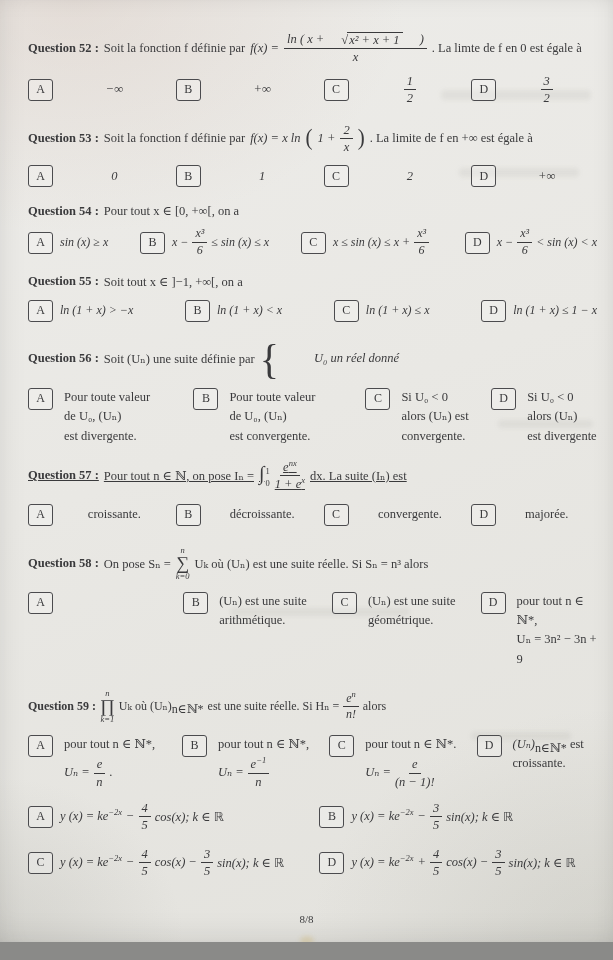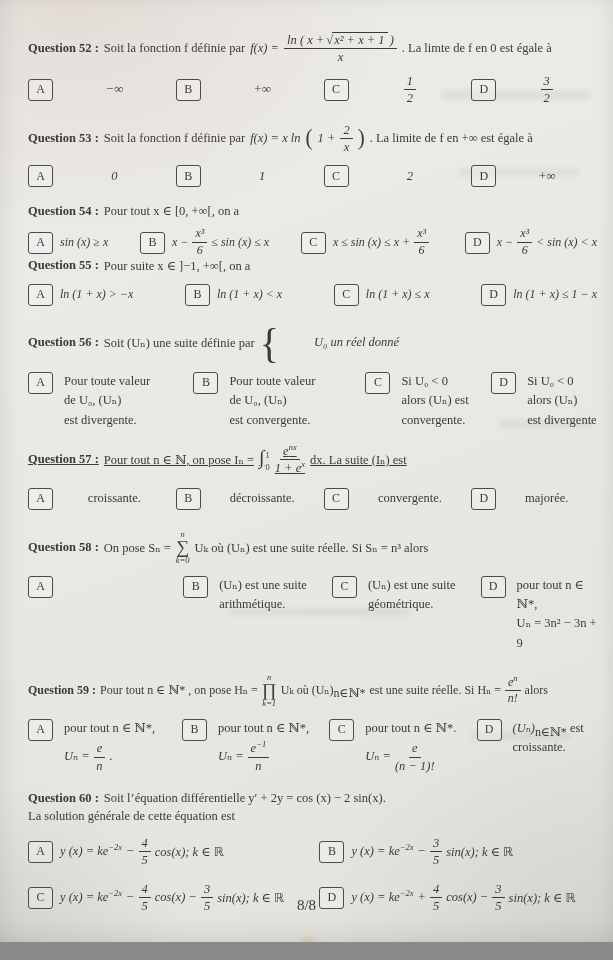--- a/index.html
+++ b/index.html
@@ -23,21 +23,21 @@
   .content { position:absolute; inset:0; padding:26px 16px 0 28px; }
 
   .qhead { display:flex; align-items:center; gap:5px; white-space:nowrap; }
   .qlabel { font-weight:700; }
   .mi { font-style:italic; }
   .join { display:inline; white-space:nowrap; }
   sup { font-size:8.5px; line-height:0; }
   sub { font-size:12px; line-height:0; }
 
   .frac { display:inline-flex; flex-direction:column; align-items:center; text-align:center; line-height:1.15; vertical-align:middle; }
-  .frac .fr-num { border-bottom:1px solid #3a3a3c; padding:0 3px 1px 3px; display:inline-flex; align-items:center; gap:2px; justify-content:center; }
+  .frac .fr-num { border-bottom:1px solid #3a3a3c; padding:0 3px 1px 3px; display:inline-flex; align-items:flex-start; gap:17px; justify-content:center; }
   .frac .fr-den { padding-top:1px; }
 
   .sqrt { display:inline-flex; align-items:baseline; }
   .sqrt .radical { margin-right:-1px; }
   .sqrt .radicand { border-top:1px solid #3a3a3c; padding:0 3px 0 2px; }
 
   .bigparen { font-size:21px; font-weight:300; line-height:1; transform:scaleY(1.05); }
 
   .bigop { display:inline-flex; flex-direction:column; align-items:center; line-height:1; vertical-align:middle; }
   .bigop .lim { font-size:8.5px; line-height:1.1; }
@@ -64,21 +64,21 @@
 
   .opts-blocks { display:grid; align-items:start; }
   .g56 { grid-template-columns:1.25fr 1.3fr 0.95fr 0.8fr; }
   .g58 { grid-template-columns:1.2fr 1.15fr 1.15fr 0.9fr; }
   .g59 { grid-template-columns:1.15fr 1.1fr 1.1fr 0.9fr; }
   .opt-block { display:flex; align-items:flex-start; gap:11px; }
   .opt-block .lines { line-height:1.55; }
   .lines .l2seq { display:flex; align-items:center; gap:4px; margin-top:3px; }
 
   .g60 { display:grid; grid-template-columns:1.05fr 1fr; align-items:center; }
-  .footer { position:absolute; bottom:28px; left:0; width:100%; text-align:center; font-size:15px; }
+  .footer { position:absolute; bottom:17px; left:0; width:100%; text-align:center; font-size:11px; }
 </style>
 </head>
 <body>
 
 <div class="page">
   <div class="bleed" style="top:90px;right:22px;width:150px;height:10px;"></div>
   <div class="bleed" style="top:168px;right:34px;width:120px;height:9px;"></div>
   <div class="bleed" style="top:420px;right:20px;width:95px;height:8px;"></div>
   <div class="bleed" style="top:608px;left:230px;width:180px;height:8px;"></div>
   <div class="bleed" style="top:732px;right:42px;width:100px;height:8px;"></div>
@@ -201,23 +201,23 @@
           <span class="mi">x −</span>
           <span class="frac mi">
               <span class="fr-num">x³</span>
               <span class="fr-den">6</span>
             </span>
           <span class="mi">&lt; sin (x) &lt; x</span>
         </span>
       </div>
     </div>
 
-    <div class="qhead" style="">
+    <div class="qhead" style="margin-top:16px;">
       <span class="qlabel">Question 55 :</span>
-      <span>Pour suite x ∈ ]−1, +∞[, on a</span>
+      <span>Soit tout x ∈ ]−1, +∞[, on a</span>
     </div>
     <div class="opts-between" style="margin-top:10px;">
       <div class="opt-inline">
         <span class="optbox">A</span>
         <span class="mi">ln (1 + x) &gt; −x</span>
       </div>
       <div class="opt-inline">
         <span class="optbox">B</span>
         <span class="mi">ln (1 + x) &lt; x</span>
       </div>
@@ -340,21 +340,20 @@
         <span class="optbox">D</span>
         <span class="lines">
           <div>pour tout n ∈ ℕ*,</div>
           <div>Uₙ = 3n² − 3n + 9</div>
         </span>
       </div>
     </div>
 
     <div class="qhead" style="margin-top:20px;font-size:12px;gap:4px;">
       <span class="qlabel">Question 59 :</span>
-      <span>Pour tout n ∈ ℕ* , on pose Hₙ =</span>
       <span class="bigop">
         <span class="lim mi">n</span>
         <span class="op">∏</span>
         <span class="lim mi">k=1</span>
       </span>
       <span class="join"><span>Uₖ où (Uₙ)</span><sub>n∈ℕ*</sub></span>
       <span>est une suite réelle. Si Hₙ =</span>
       <span class="frac mi">
         <span class="fr-num">
             <span class="join"><span>e</span><sup>n</sup></span>
@@ -414,27 +413,20 @@
       </div>
       <div class="opt-block">
         <span class="optbox">D</span>
         <span class="lines">
           <div><span class="join"><span class="mi">(Uₙ)</span><sub>n∈ℕ*</sub></span> <span>est</span></div>
           <div>croissante.</div>
         </span>
       </div>
     </div>
 
-    <div style="margin-top:18px;">
-      <div class="qhead">
-        <span class="qlabel">Question 60 :</span>
-        <span>Soit l’équation différentielle y′ + 2y = cos (x) − 2 sin(x).</span>
-      </div>
-      <div style="margin-top:3px;">La solution générale de cette équation est</div>
-    </div>
     <div class="g60" style="margin-top:12px;">
       <div class="opt-inline">
         <span class="optbox">A</span>
         <span class="seq">
           <span class="join mi"><span>y (x) = ke</span><sup>−2x</sup></span>
           <span class="mi">−</span>
           <span class="frac mi">
               <span class="fr-num">4</span>
               <span class="fr-den">5</span>
             </span>

